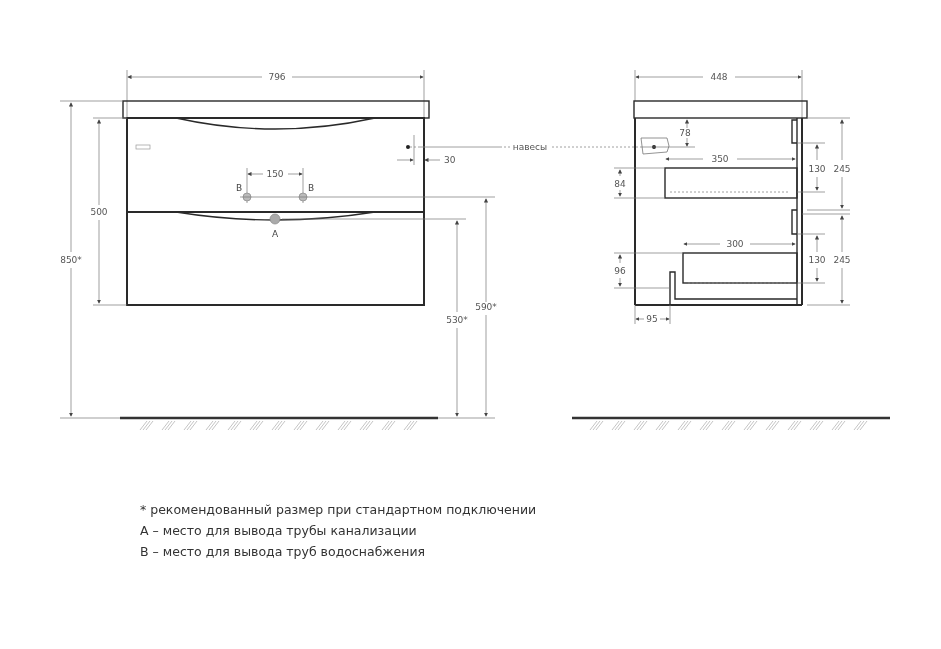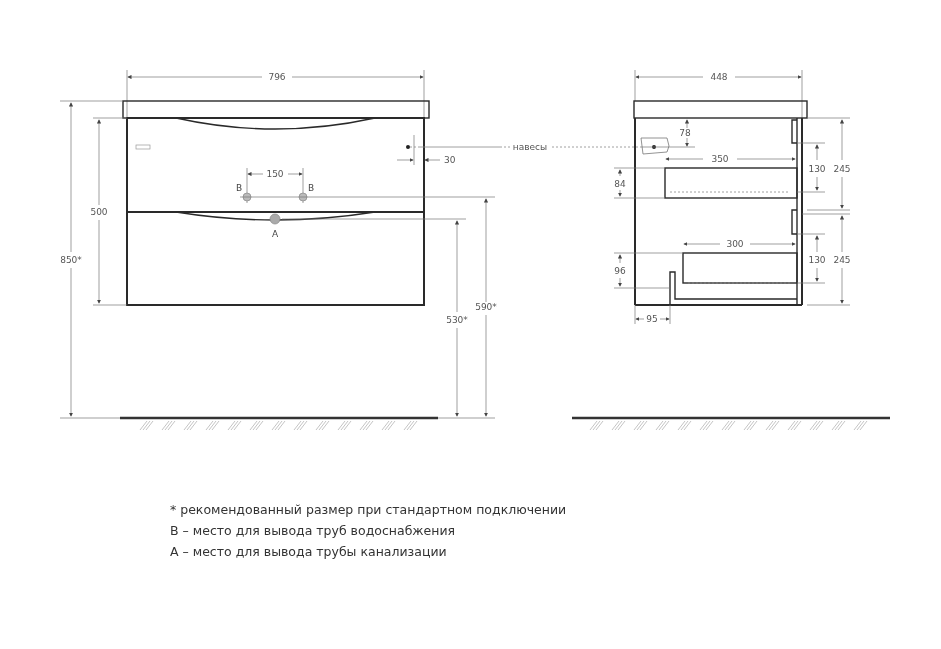--- a/index.html
+++ b/index.html
@@ -6,21 +6,21 @@
   body { width: 941px; height: 649px; position: relative; overflow: hidden; font-family: "DejaVu Sans", sans-serif; }
   svg { position: absolute; left: 0; top: 0; }
   .dim { font-family: "DejaVu Sans", sans-serif; font-size: 9px; fill: #555; }
   .lbl { font-family: "DejaVu Sans", sans-serif; font-size: 9px; fill: #444; }
   .thin { stroke: #777; stroke-width: 0.7; fill: none; }
   .thick { stroke: #2a2a2a; stroke-width: 2; fill: none; }
   .med { stroke: #2a2a2a; stroke-width: 1.4; fill: none; }
   .dash { stroke: #888; stroke-width: 0.8; stroke-dasharray: 2 2; fill: none; }
   .hatch { stroke: #aaa; stroke-width: 0.7; }
   .notes { position: absolute; left: 140px; top: 499px; font-family: "DejaVu Sans", sans-serif; font-size: 12.5px; color: #333; line-height: 21px; }
-  .notes div { white-space: nowrap; margin-left: 30px; }
+  .notes div { white-space: nowrap; }
 </style>
 </head>
 <body>
 
 <svg width="941" height="649" viewBox="0 0 941 649">
   <defs>
     <marker id="ar" markerWidth="6" markerHeight="6" refX="5" refY="3" orient="auto">
       <path d="M0,0 L6,3 L0,6 z" fill="#444"></path>
     </marker>
     <marker id="al" markerWidth="6" markerHeight="6" refX="1" refY="3" orient="auto">
@@ -267,15 +267,15 @@
         <line x1="854" y1="430" x2="861" y2="421"></line>
           <line x1="857" y1="430" x2="864" y2="421"></line>
           <line x1="860" y1="430" x2="867" y2="421"></line>
       </g>
     </g>
   </g>
 </svg>
 
 <div class="notes">
   <div>* рекомендованный размер при стандартном подключении</div>
+  <div>А – место для вывода трубы канализации</div>
   <div>В – место для вывода труб водоснабжения</div>
-  <div>А – место для вывода трубы канализации</div>
 </div>
 
 </body></html>

